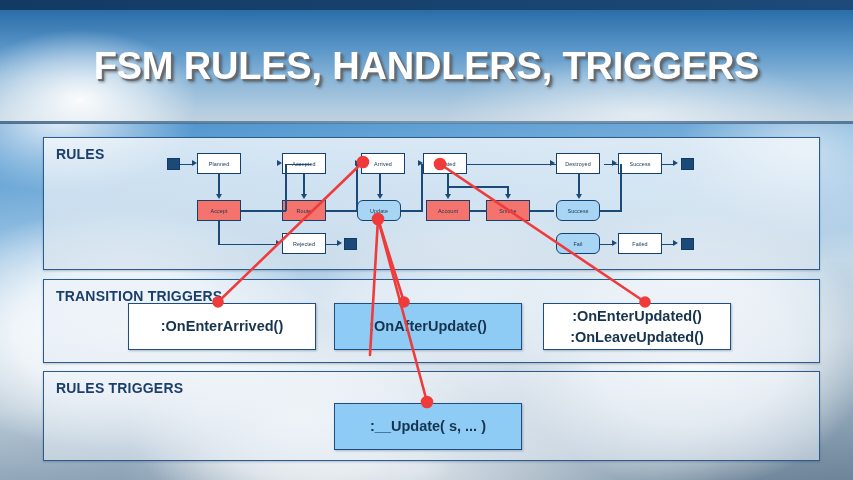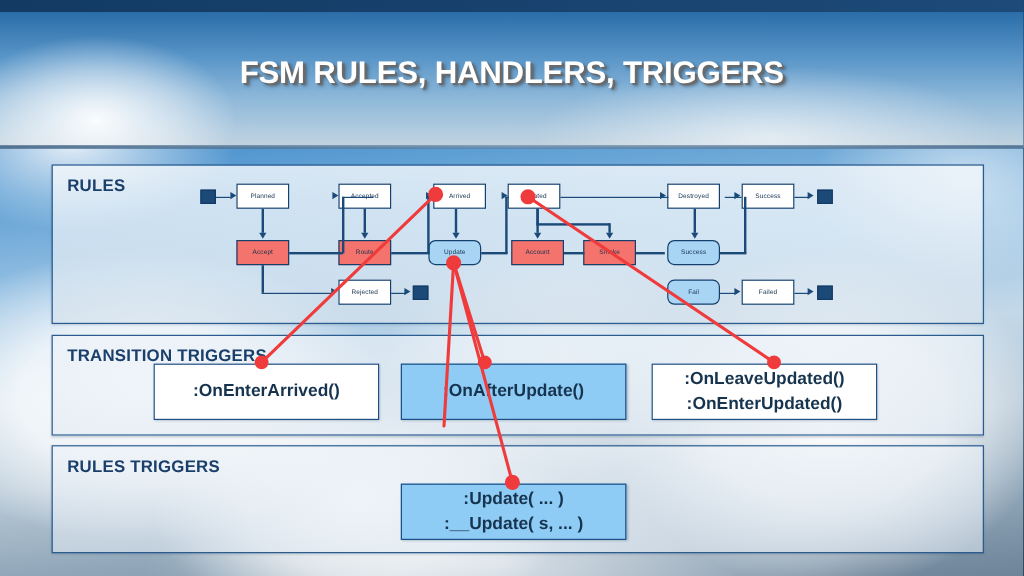--- a/index.html
+++ b/index.html
@@ -38,21 +38,21 @@
   }
   .header-rule{
     position:absolute;left:0;top:121px;width:853px;height:3px;
     background:linear-gradient(90deg,rgba(60,96,130,.85),rgba(90,125,158,.7) 50%,rgba(70,105,140,.85));
   }
 
   
   .title{
     position:absolute;left:0;top:45px;width:853px;
     text-align:center;
-    font-size:26px;font-weight:bold;letter-spacing:-.2px;
+    font-size:38px;font-weight:bold;letter-spacing:-.2px;
     color:#ffffff;
     text-shadow:2px 2px 0 #6a6a6a, 3px 3px 3px rgba(40,40,40,.55);
     font-family:"Liberation Sans", sans-serif;
   }
 
   
   .panel{
     position:absolute;
     border:1px solid #2b5c8f;
     background:linear-gradient(180deg, rgba(246,249,252,.80) 0%, rgba(236,243,249,.72) 40%, rgba(214,226,236,.70) 100%);
@@ -258,30 +258,29 @@
 
   <div class="callout white" style="left:128px;top:303px;width:188px;height:47px;">
     <span class="ln">:OnEnterArrived()</span>
   </div>
 
   <div class="callout blue" style="left:334px;top:303px;width:188px;height:47px;">
     <span class="ln">:OnAfterUpdate()</span>
   </div>
 
   <div class="callout white" style="left:543px;top:303px;width:188px;height:47px;">
+    <span class="ln">:OnEnterUpdated()</span>
     <span class="ln">:OnLeaveUpdated()</span>
-    <span class="ln">:OnEnterUpdated()</span>
   </div>
 
   <div class="panel panel-triggers">
     <div class="panel-title">RULES TRIGGERS</div>
   </div>
 
   <div class="callout blue" style="left:334px;top:403px;width:188px;height:47px;">
-    <span class="ln">:Update( ... )</span>
     <span class="ln">:__Update( s, ... )</span>
   </div>
 
   <svg class="redlayer" width="853" height="480" viewBox="0 0 853 480">
     <g stroke="#ef3b3b" stroke-width="2.6" fill="#ef3b3b" stroke-linecap="round">
 
       <line x1="363" y1="162" x2="218" y2="302"></line>
       <circle cx="363" cy="162" r="5"></circle>
       <circle cx="218" cy="302" r="4.5"></circle>
 

